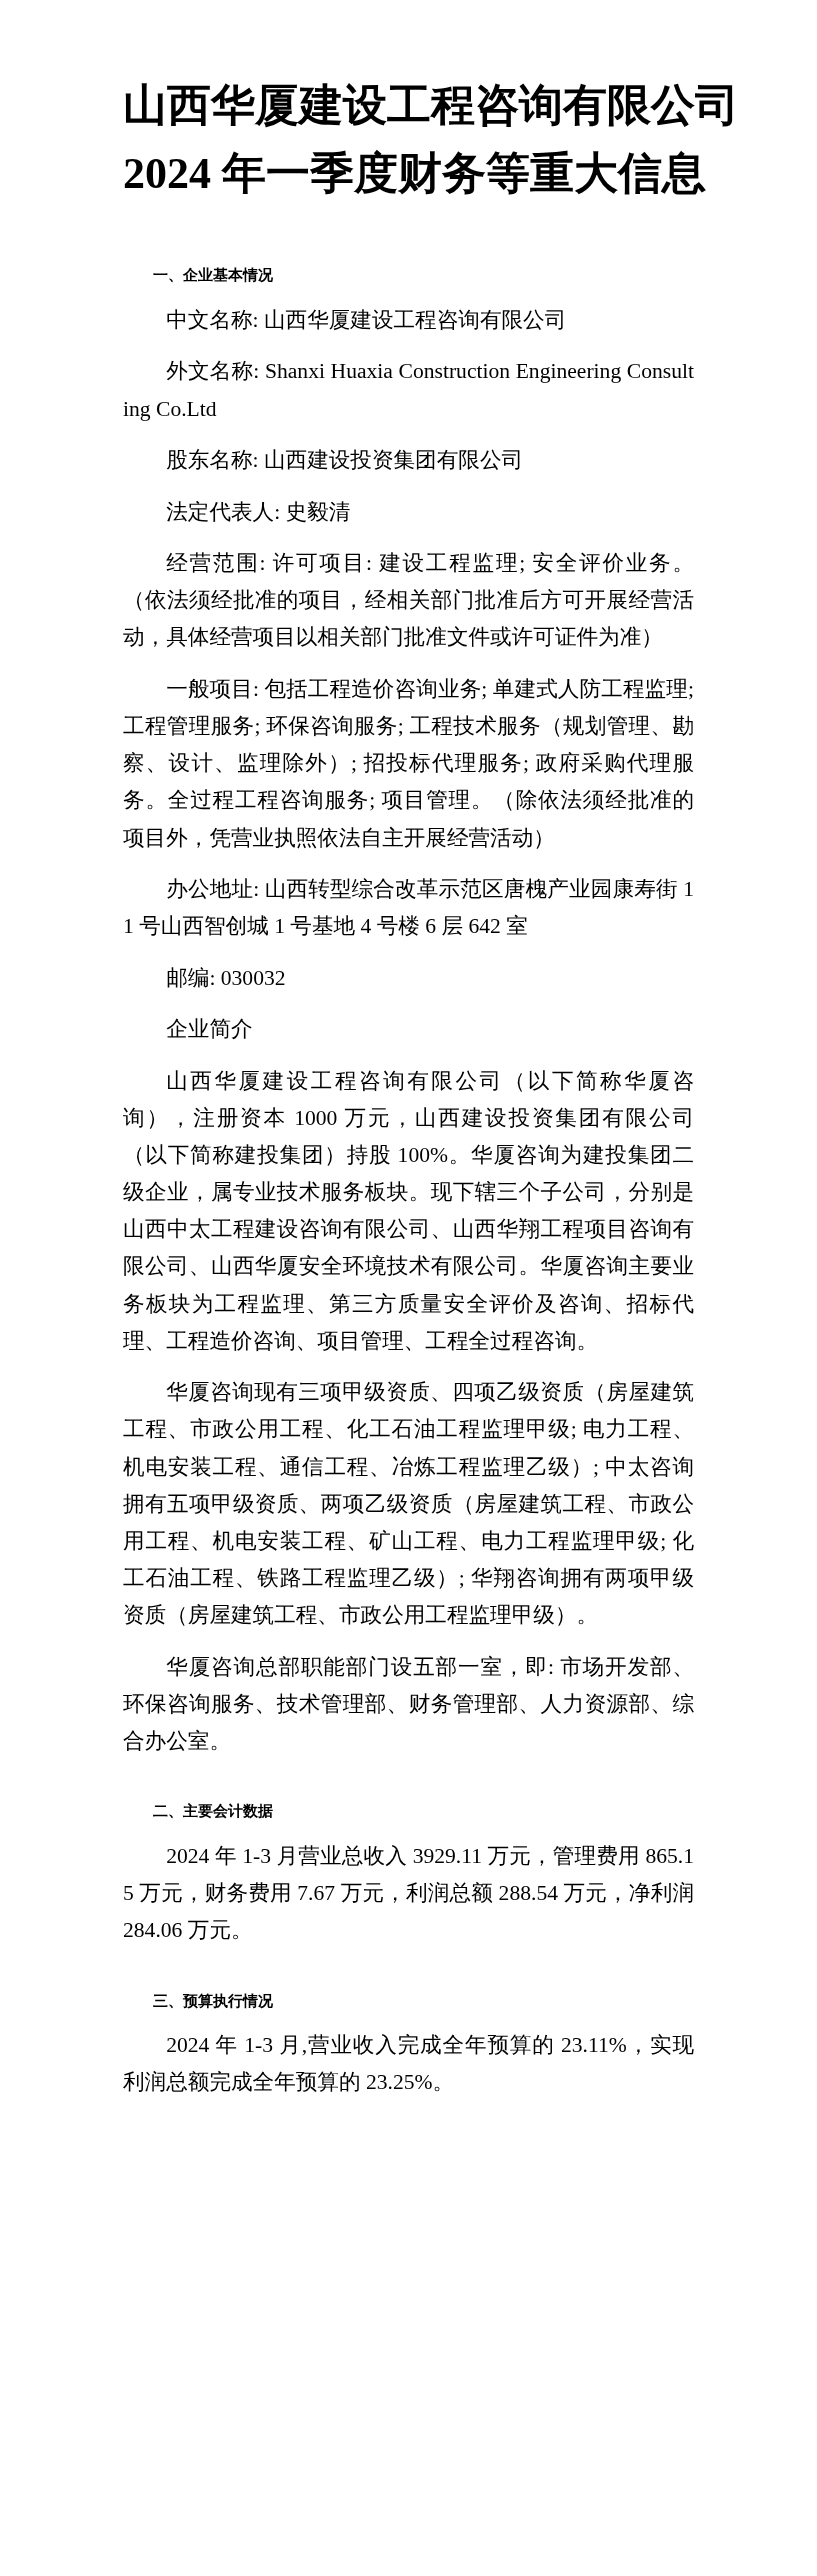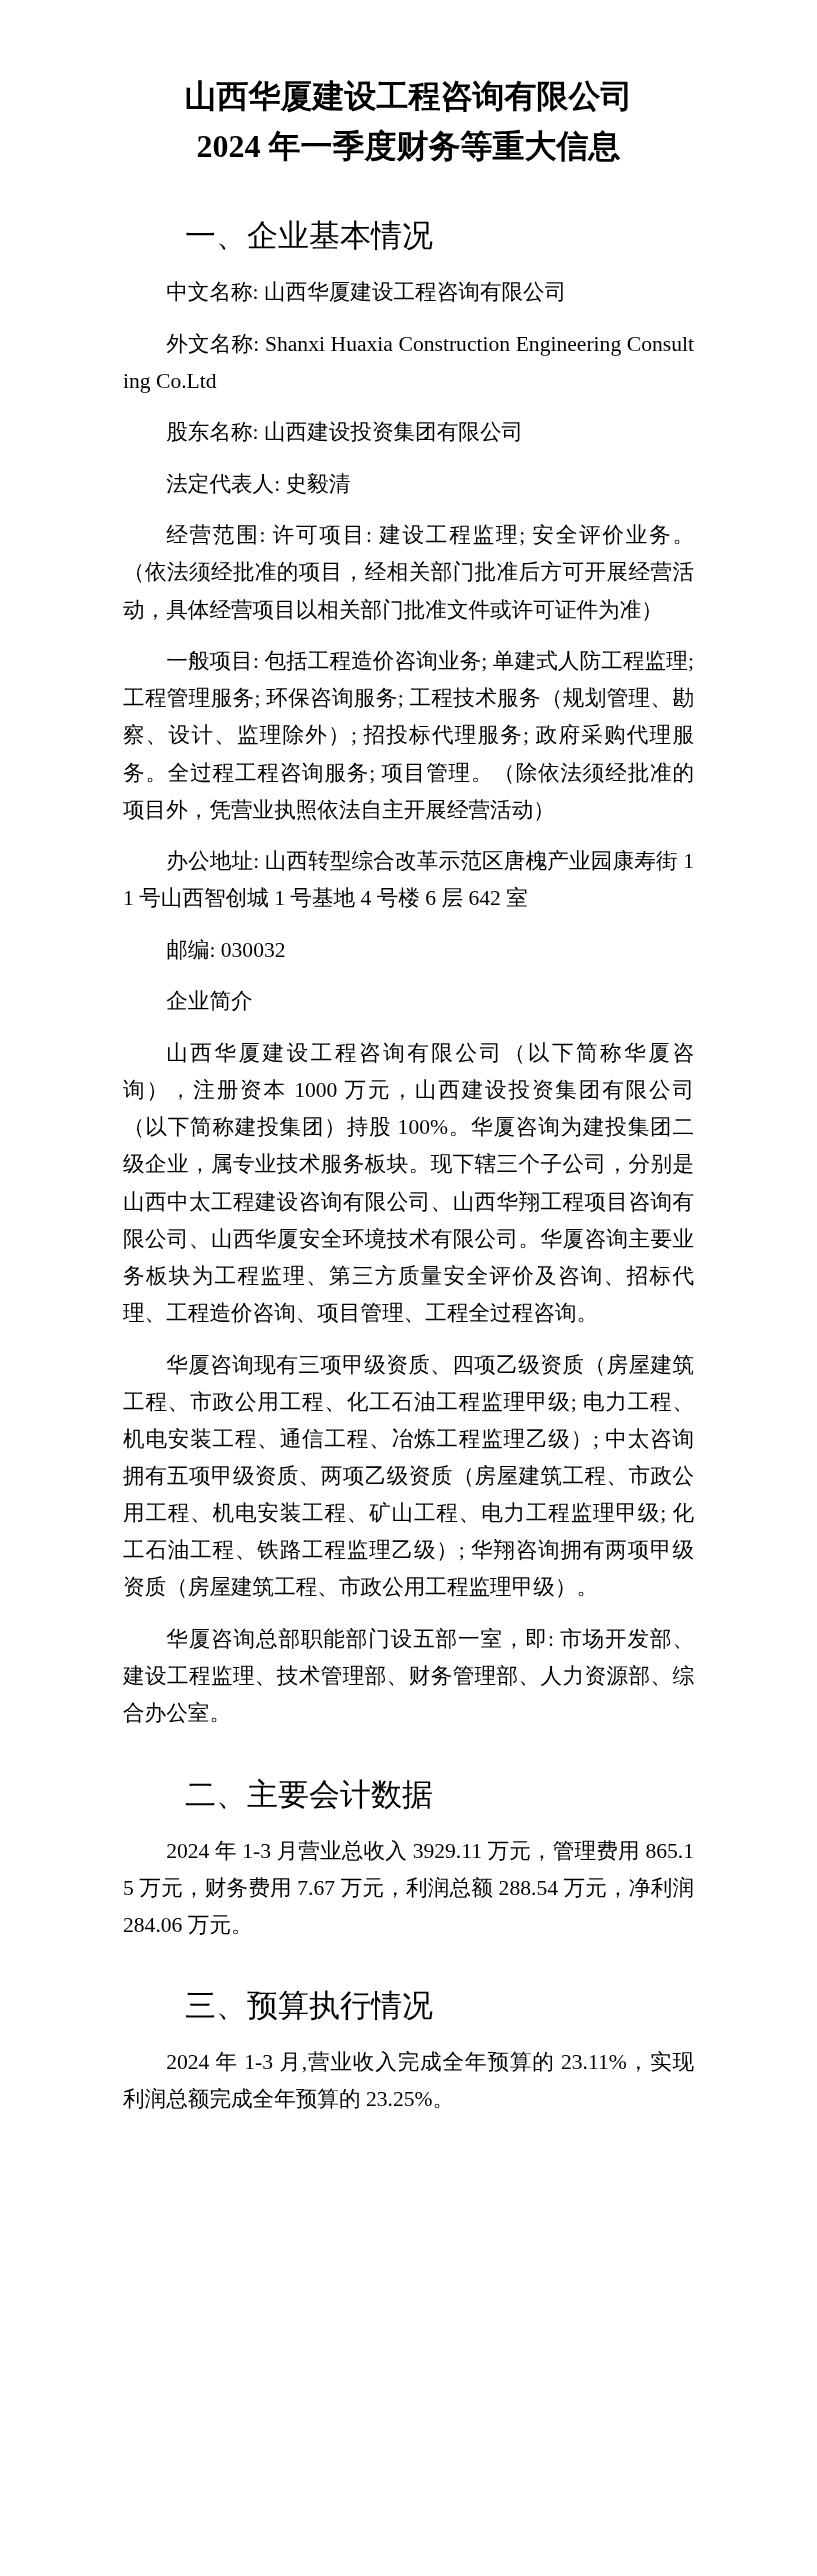--- a/index.html
+++ b/index.html
@@ -15,29 +15,29 @@
     display: flex;
     flex-direction: column;
     background: #ffffff;
     color: #000000;
     font-family: "Liberation Serif", "DejaVu Serif", serif;
     font-size: 21.6px;
   }
   .title-block {
     text-align: center;
     font-weight: 700;
-    font-size: 32px;
+    font-size: 44px;
     line-height: 1.55;
-    margin: 0 0 43px 0;
+    margin: 0 0 56px 0;
   }
   .title-line { white-space: nowrap; }
   .sec-heading {
     font-family: "Liberation Sans", "DejaVu Sans", sans-serif;
-    font-size: 31px;
-    font-weight: 400;
+    font-size: 15px;
+    font-weight: 700;
     text-indent: 2em;
     margin: 26px 0 16.5px 0;
     line-height: 1.4;
   }
   .section:first-of-type .sec-heading { margin-top: 0; }
   .para {
     margin: 0 0 14.4px 0;
     line-height: 1.72;
     text-indent: 2em;
     text-align: justify;
@@ -60,21 +60,21 @@
     <p class="para">外文名称: Shanxi Huaxia Construction Engineering Consulting Co.Ltd</p>
     <p class="para">股东名称: 山西建设投资集团有限公司</p>
     <p class="para">法定代表人: 史毅清</p>
     <p class="para">经营范围: 许可项目: 建设工程监理; 安全评价业务。（依法须经批准的项目，经相关部门批准后方可开展经营活动，具体经营项目以相关部门批准文件或许可证件为准）</p>
     <p class="para">一般项目: 包括工程造价咨询业务; 单建式人防工程监理; 工程管理服务; 环保咨询服务; 工程技术服务（规划管理、勘察、设计、监理除外）; 招投标代理服务; 政府采购代理服务。全过程工程咨询服务; 项目管理。（除依法须经批准的项目外，凭营业执照依法自主开展经营活动）</p>
     <p class="para">办公地址: 山西转型综合改革示范区唐槐产业园康寿街 11 号山西智创城 1 号基地 4 号楼 6 层 642 室</p>
     <p class="para">邮编: 030032</p>
     <p class="para">企业简介</p>
     <p class="para">山西华厦建设工程咨询有限公司（以下简称华厦咨询），注册资本 1000 万元，山西建设投资集团有限公司（以下简称建投集团）持股 100%。华厦咨询为建投集团二级企业，属专业技术服务板块。现下辖三个子公司，分别是山西中太工程建设咨询有限公司、山西华翔工程项目咨询有限公司、山西华厦安全环境技术有限公司。华厦咨询主要业务板块为工程监理、第三方质量安全评价及咨询、招标代理、工程造价咨询、项目管理、工程全过程咨询。</p>
     <p class="para">华厦咨询现有三项甲级资质、四项乙级资质（房屋建筑工程、市政公用工程、化工石油工程监理甲级; 电力工程、机电安装工程、通信工程、冶炼工程监理乙级）; 中太咨询拥有五项甲级资质、两项乙级资质（房屋建筑工程、市政公用工程、机电安装工程、矿山工程、电力工程监理甲级; 化工石油工程、铁路工程监理乙级）; 华翔咨询拥有两项甲级资质（房屋建筑工程、市政公用工程监理甲级）。</p>
-    <p class="para">华厦咨询总部职能部门设五部一室，即: 市场开发部、建设工程监理、技术管理部、财务管理部、人力资源部、综合办公室。</p>
+    <p class="para">华厦咨询总部职能部门设五部一室，即: 市场开发部、环保咨询服务、技术管理部、财务管理部、人力资源部、综合办公室。</p>
   </section>
 
   <section class="section">
     <h2 class="sec-heading">二、主要会计数据</h2>
     <p class="para">2024 年 1-3 月营业总收入 3929.11 万元，管理费用 865.15 万元，财务费用 7.67 万元，利润总额 288.54 万元，净利润 284.06 万元。</p>
   </section>
 
   <section class="section">
     <h2 class="sec-heading">三、预算执行情况</h2>
     <p class="para">2024 年 1-3 月,营业收入完成全年预算的 23.11%，实现利润总额完成全年预算的 23.25%。</p>

